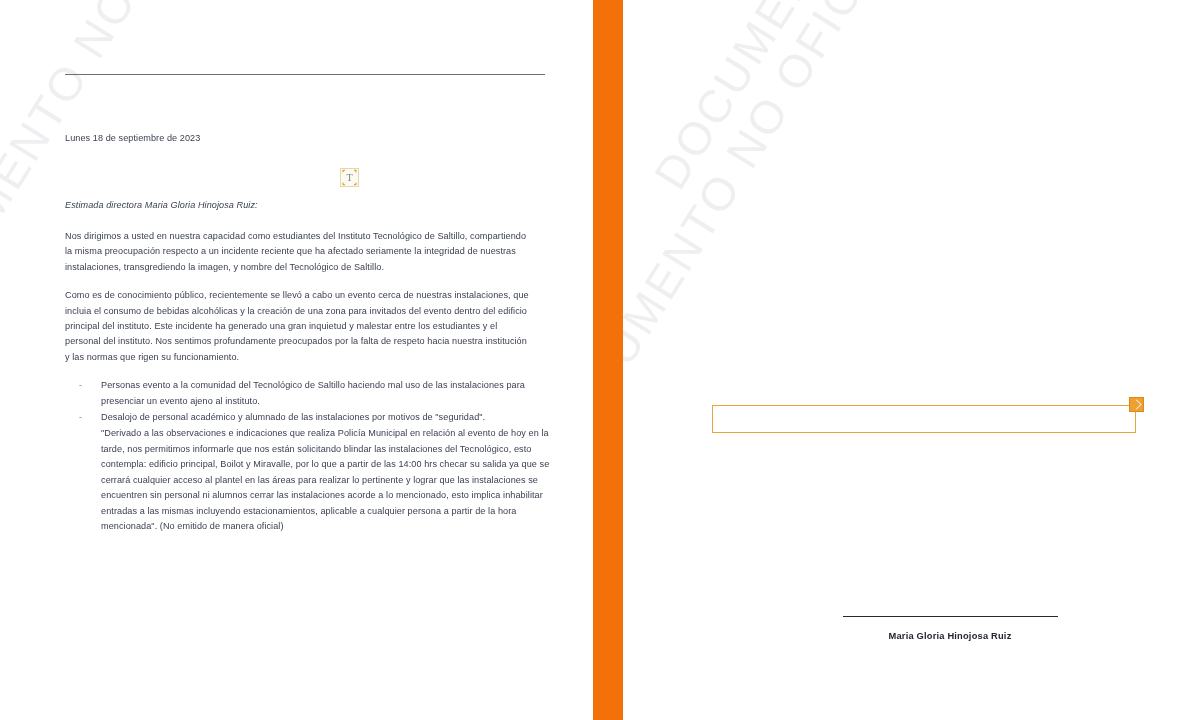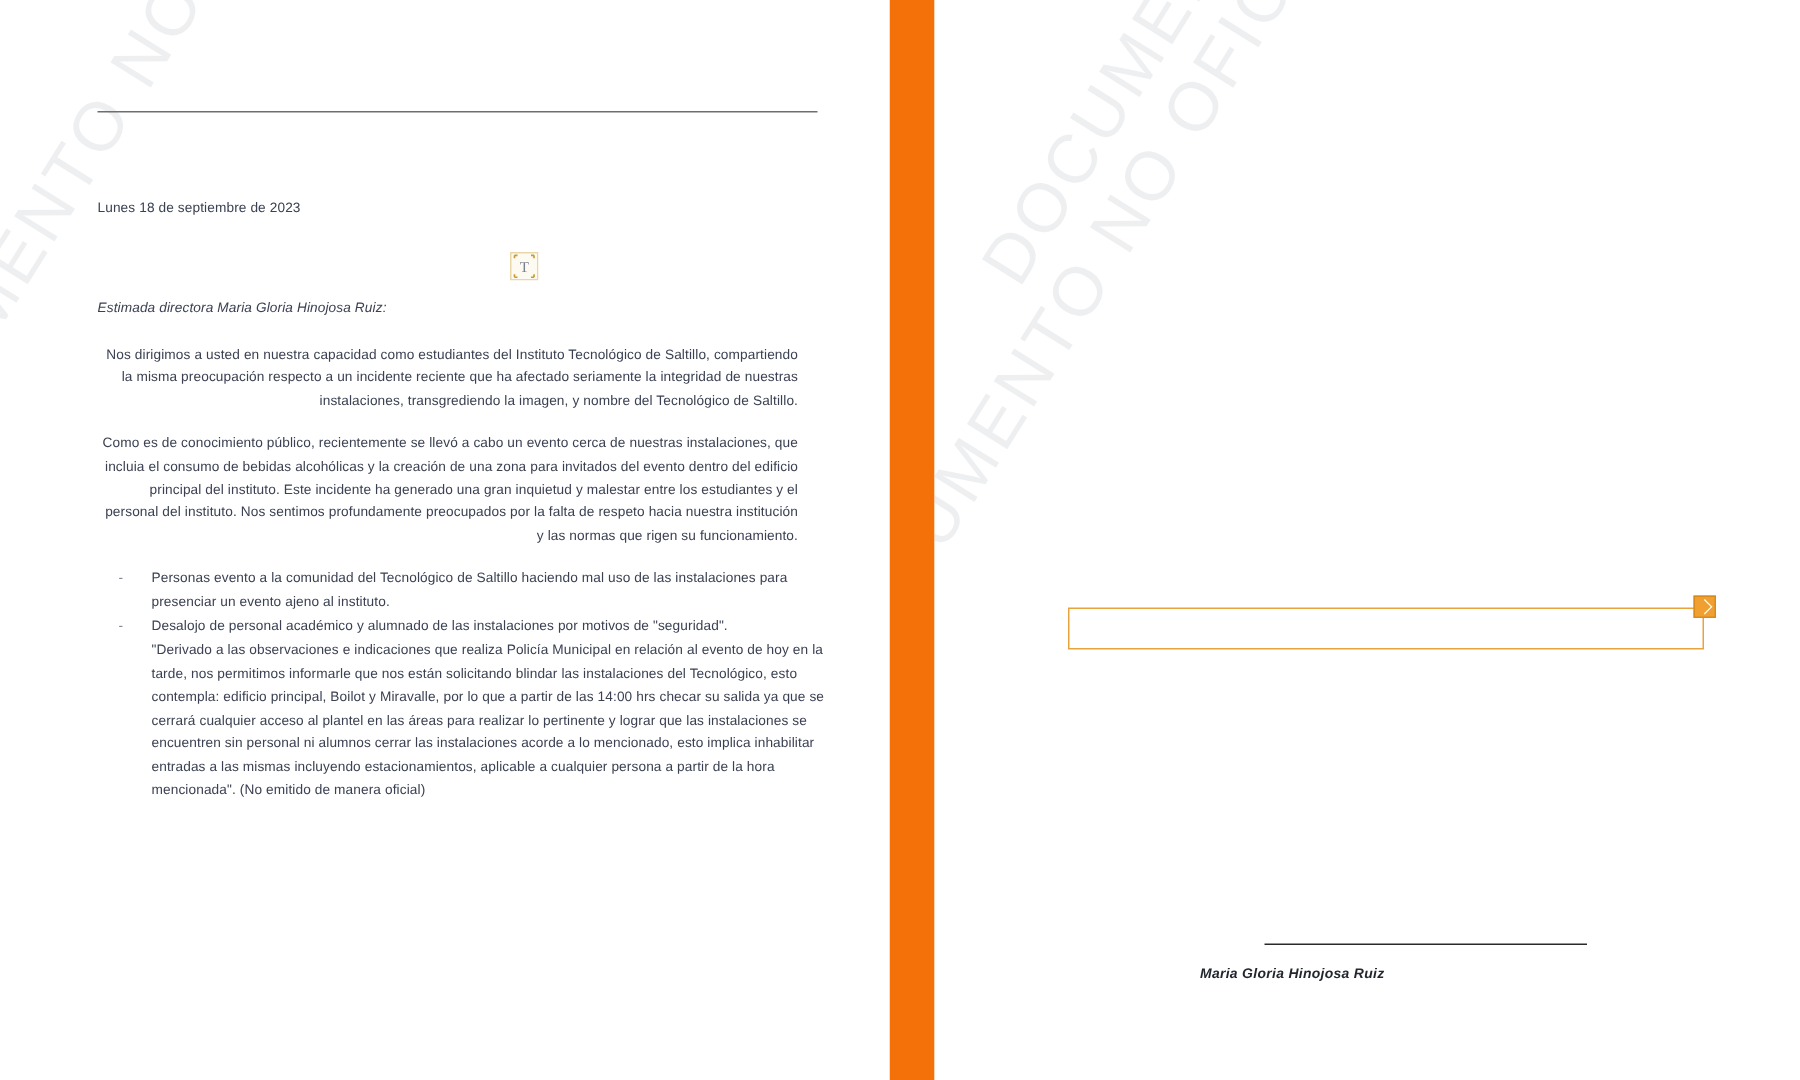--- a/index.html
+++ b/index.html
@@ -38,34 +38,34 @@
   .doc-text{
     font-size:9.1px;line-height:15.4px;color:#3b4152;
     letter-spacing:.08px;
   }
   .doc-rule{
     position:absolute;left:65px;top:74px;width:480px;height:0;
     border-top:1.6px solid #6e6e6e;z-index:6;
   }
   .date-line{position:absolute;left:65px;top:131px;z-index:6;}
   .salutation{position:absolute;left:65px;top:198px;z-index:6;font-style:italic;}
-  .para{margin:0 18px 13px 0;text-align:right;}
+  .para{margin:0 18px 13px 0;}
   .left-body{position:absolute;left:65px;top:229px;width:485px;z-index:6;}
 
   ul.dash{list-style:none;margin:6px 0 0 0;padding:0 0 0 36px;}
   ul.dash > li{position:relative;margin:0 0 0 0;padding:0 0 1px 0;}
   ul.dash > li::before{
     content:"-";position:absolute;left:-22px;top:0;color:#7b8090;font-size:9.1px;
   }
   ul.dash > li.noBullet::before{content:"";}
 
   .quote-block{padding-top:1px;}
 
   
-  .sig-wrap{position:absolute;left:800px;top:629px;width:300px;z-index:6;font-style:italic;}
+  .sig-wrap{position:absolute;left:800px;top:616px;width:300px;z-index:6;text-align:center;}
   .sig-line{width:215px;height:0;border-top:1.4px solid #2a2a2a;margin:0 auto 14px auto;}
   .sig-name{font-weight:bold;font-size:9.3px;color:#22262f;letter-spacing:.2px;}
 
   
   .t-marker{
     position:absolute;left:340px;top:168px;width:19px;height:19px;z-index:8;
   }
   .t-marker svg{display:block;}
 
   

